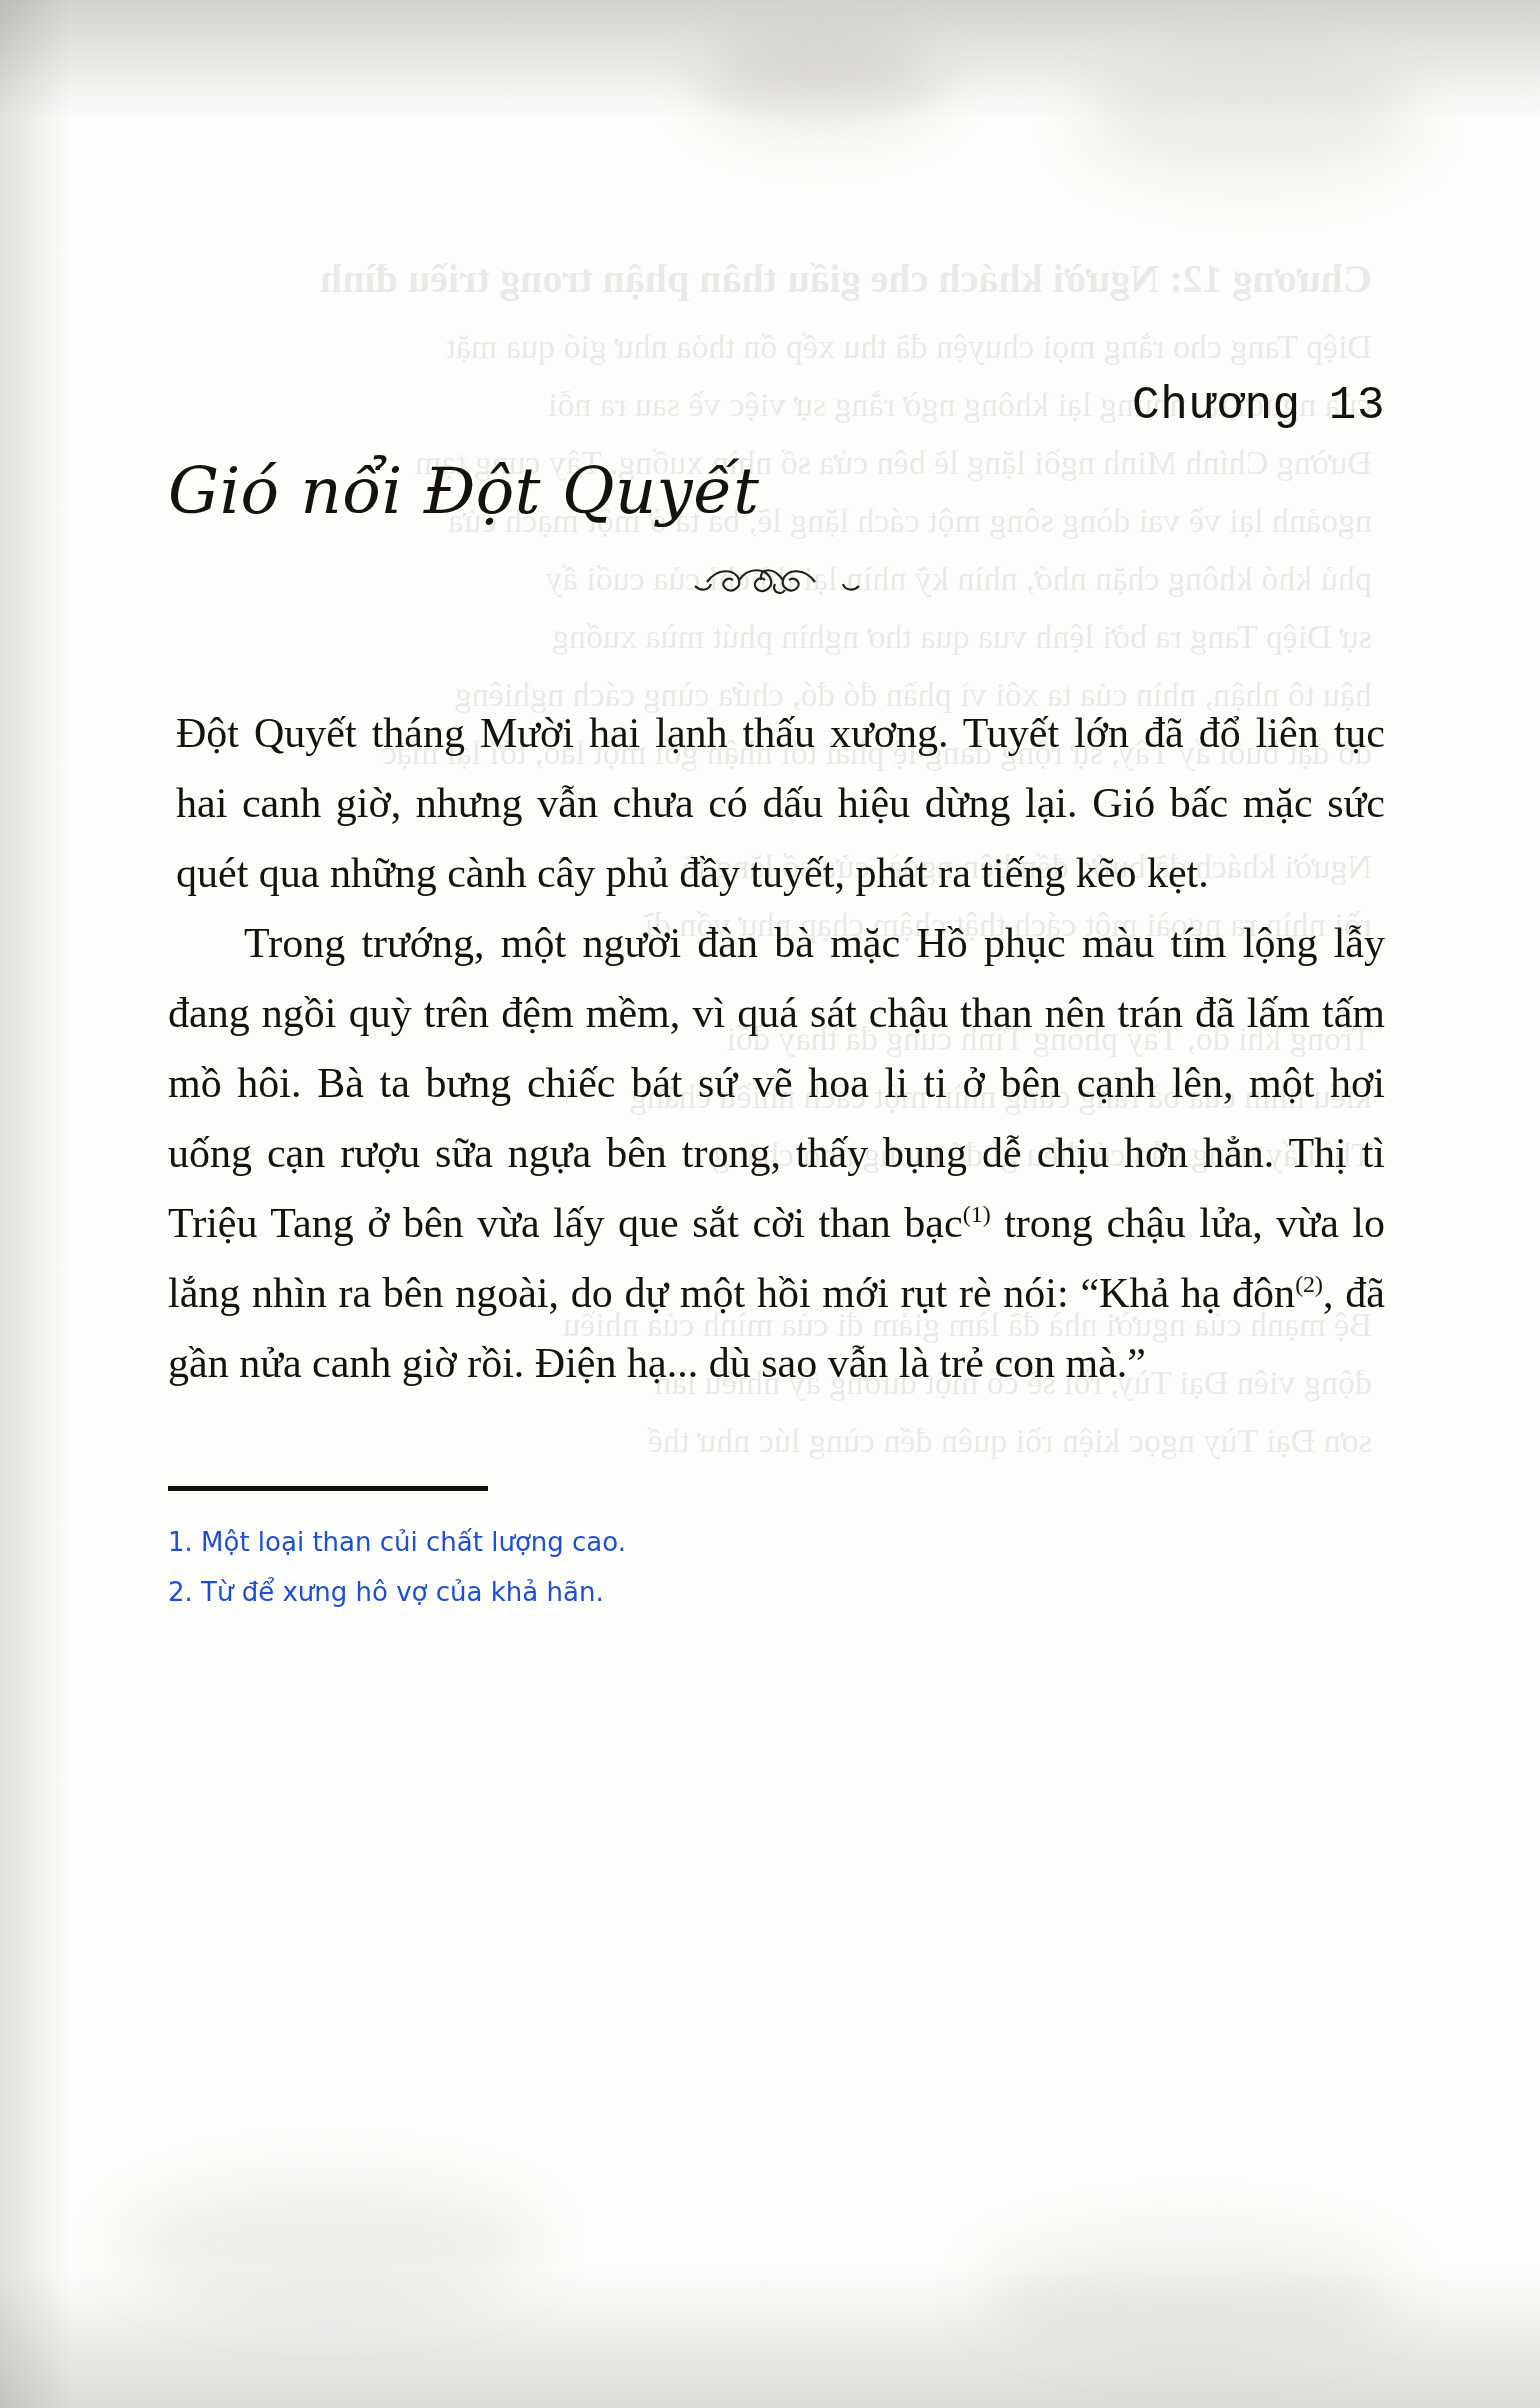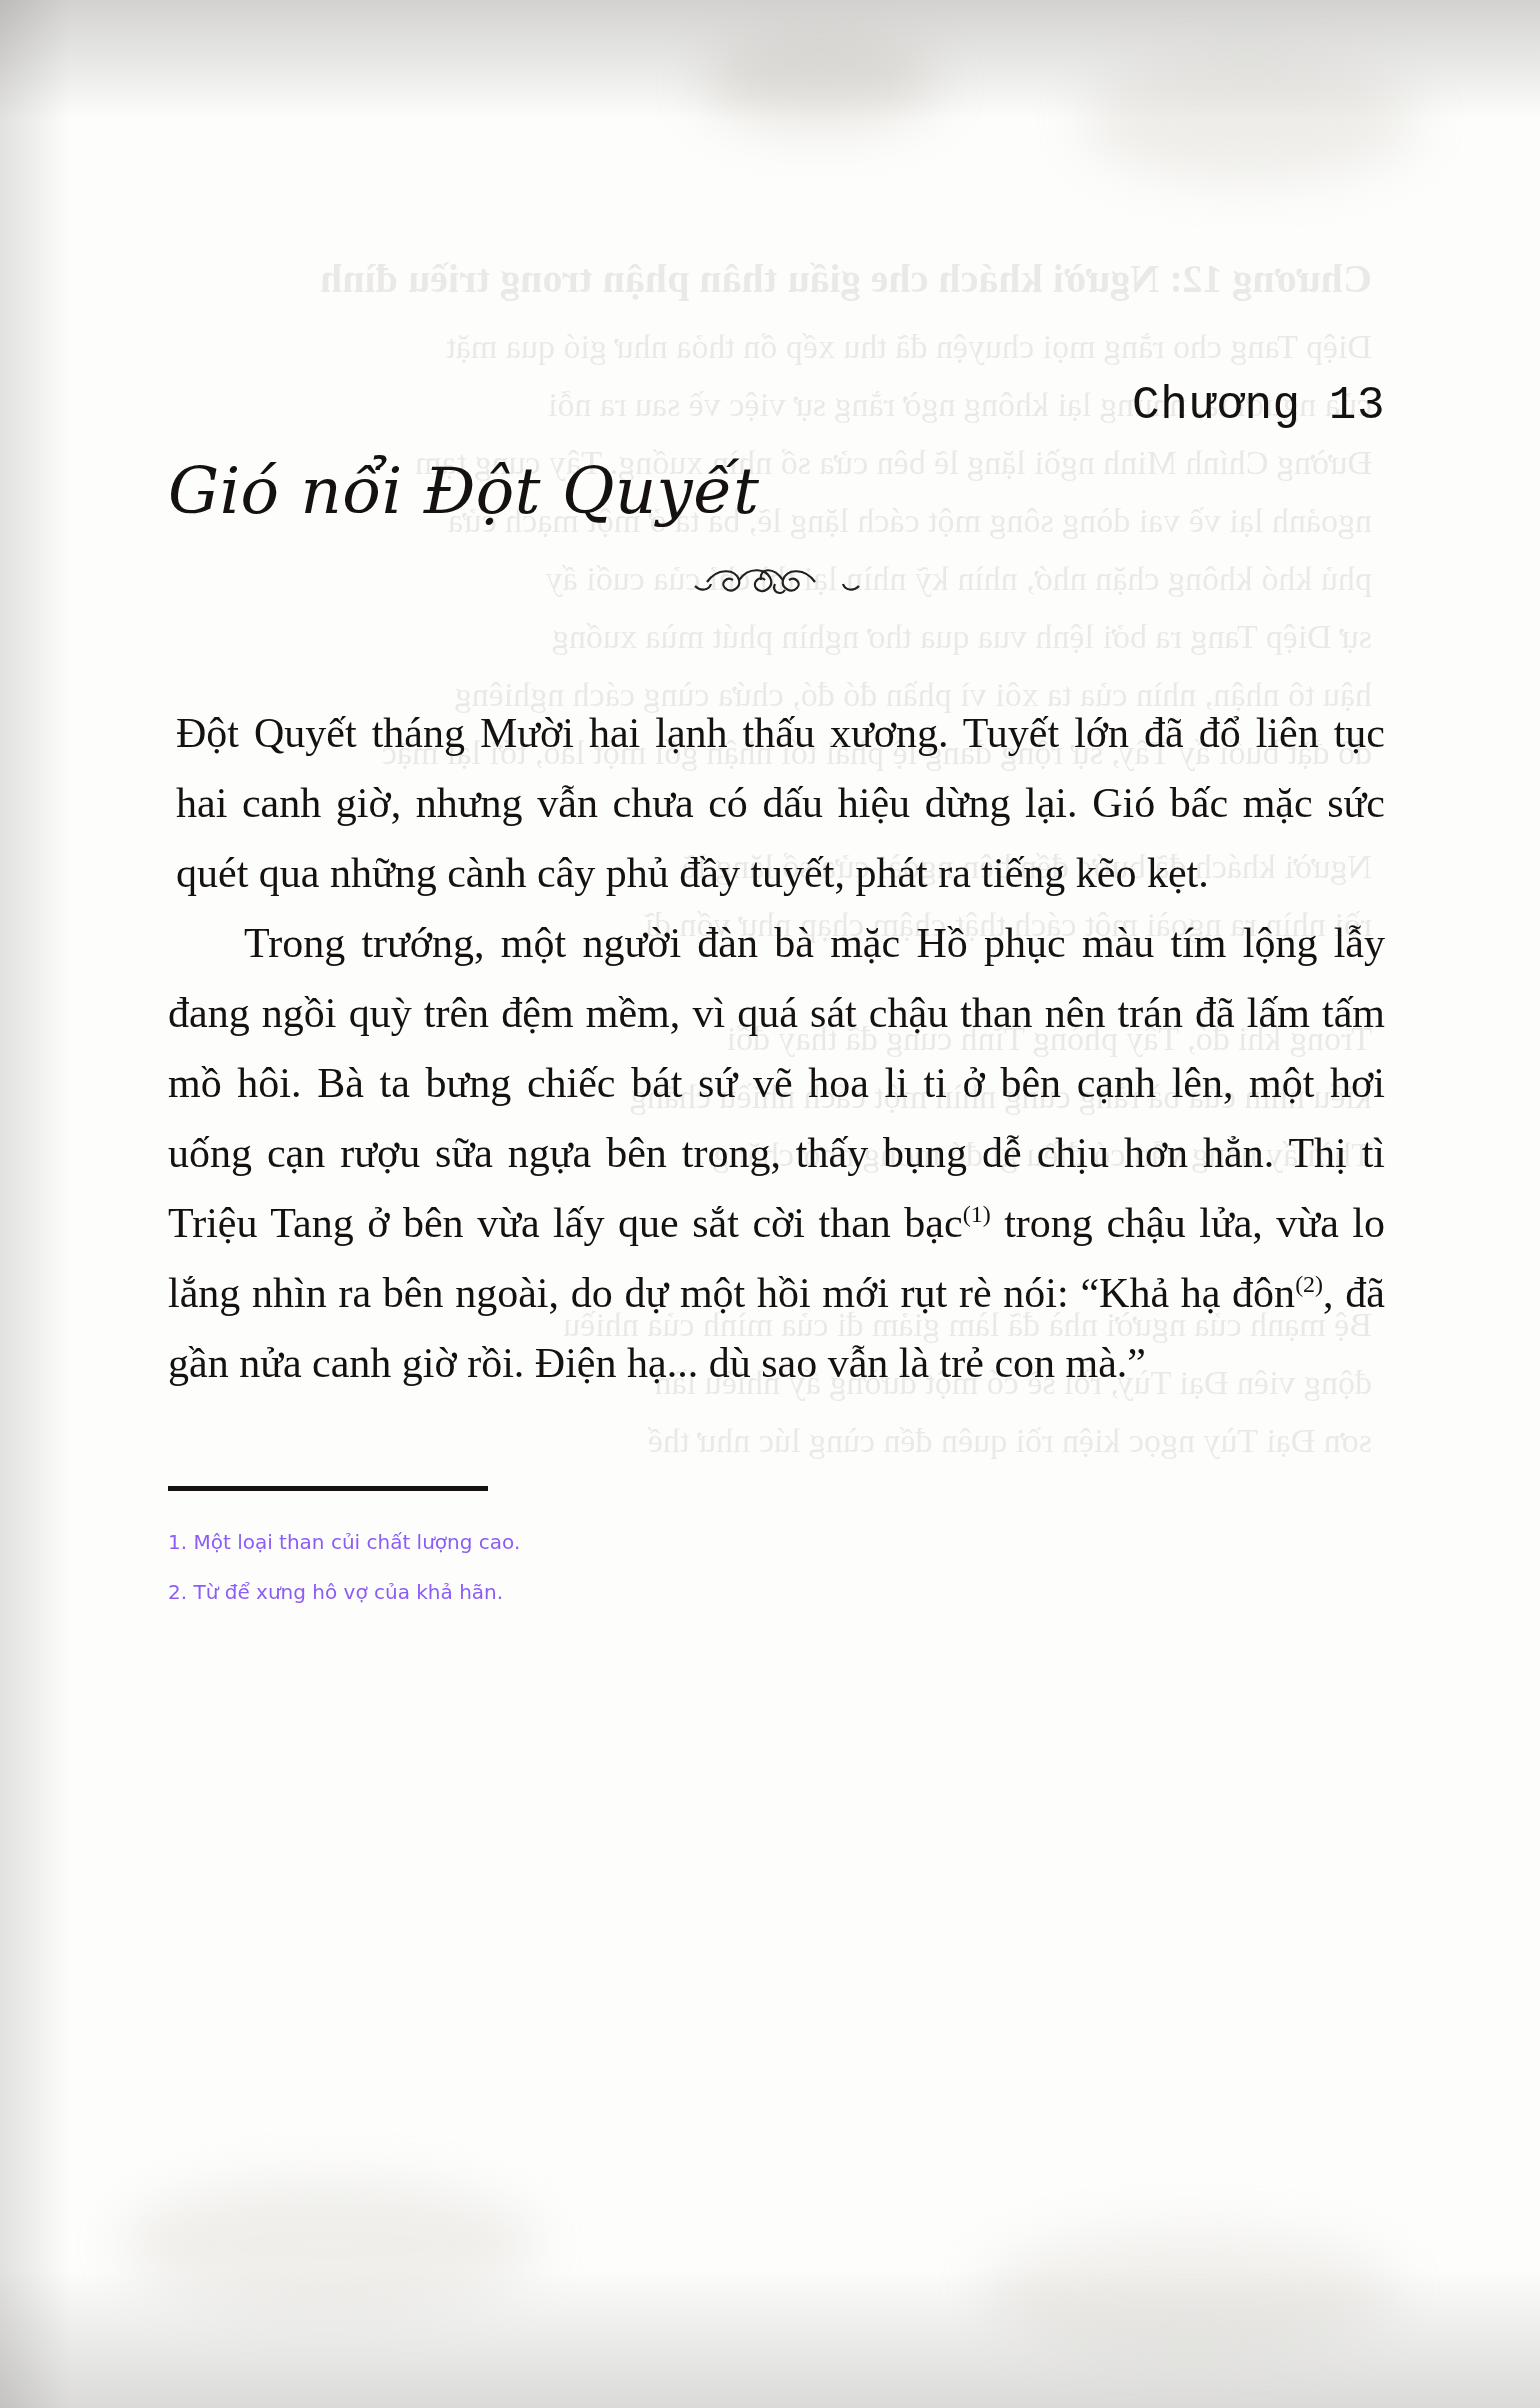--- a/index.html
+++ b/index.html
@@ -131,23 +131,23 @@
 
   .footnote-rule {
     margin-top: 88px;
     width: 320px;
     height: 5px;
     background: #14110f;
   }
   .footnotes {
     margin-top: 26px;
     font-family: "DejaVu Sans", sans-serif;
-    font-size: 20px;
+    font-size: 26px;
     line-height: 50px;
-    color: #8b5cf6;
+    color: #1d4ed8;
   }
   .footnotes div { margin: 0; }
 </style>
 </head>
 <body>
 
 <div class="page">
 
   <div class="bleed">
     <div class="bl-inner">

